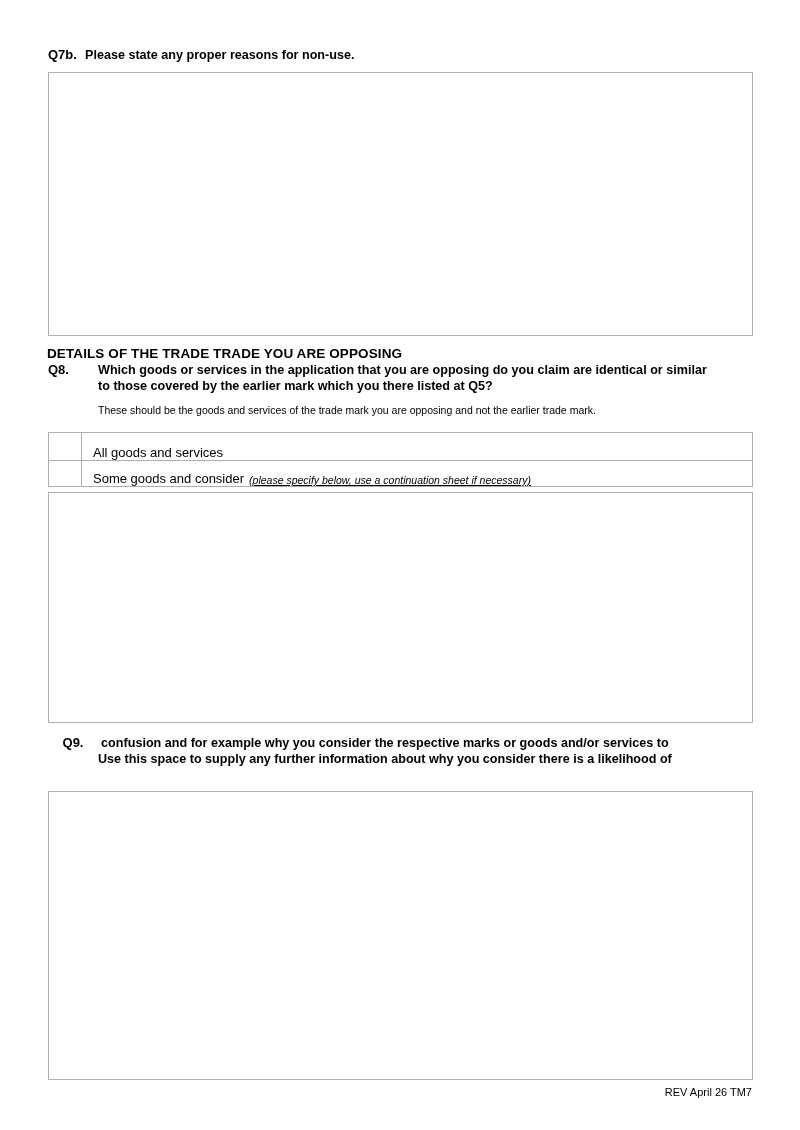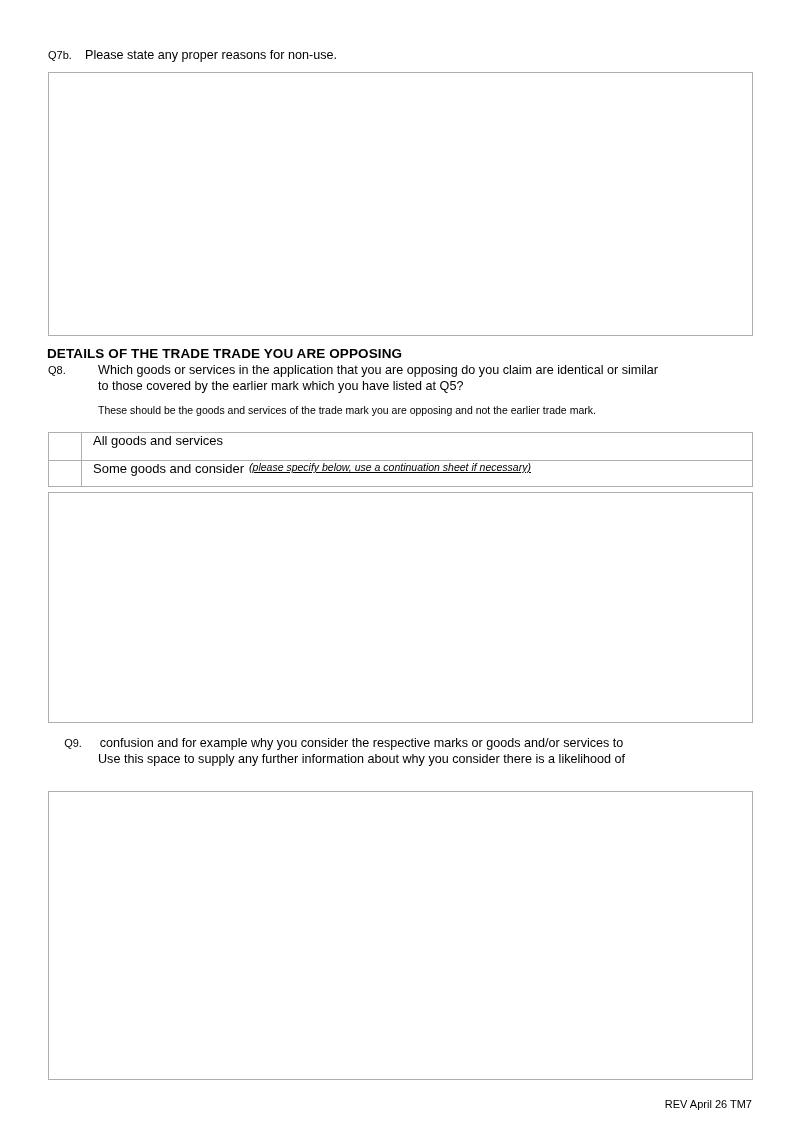--- a/index.html
+++ b/index.html
@@ -9,27 +9,27 @@
     background: #ffffff;
     color: #000000;
     font-family: "Liberation Sans", sans-serif;
     position: relative;
     overflow: hidden;
   }
 
   
   .q-row { position: absolute; display: flex; align-items: flex-start; }
   .q-label {
-    font-weight: normal;
-    font-size: 11px;
+    font-weight: bold;
+    font-size: 13px;
     line-height: 16px;
     flex: none;
   }
   .q-line {
-    font-weight: normal;
+    font-weight: bold;
     font-size: 12.6px;
     line-height: 16px;
     white-space: nowrap;
   }
   .q-note {
     font-size: 10.5px;
     line-height: 13px;
     margin-top: 10px;
     white-space: nowrap;
   }
@@ -69,21 +69,21 @@
     display: grid;
     grid-template-columns: 33px 1fr;
   }
   .checkbox-cell {
     border-right: 1px solid #aeaeae;
   }
   .cell-r1 { height: 27px; border-bottom: 1px solid #aeaeae; }
   .cell-r2 { height: 25px; }
   .option-cell {
     display: flex;
-    align-items: flex-start;
+    align-items: flex-end;
     padding-left: 11px;
     font-size: 13px;
     white-space: nowrap;
   }
   .italic-note {
     font-style: italic;
     font-size: 10.5px;
     margin-left: 5px;
     text-decoration: underline;
   }
@@ -95,40 +95,39 @@
   #q9-box { left: 48px; top: 791px; width: 705px; height: 289px; }
 
   .footer {
     position: absolute;
     left: 48px;
     top: 1086px;
     width: 704px;
     text-align: right;
     font-size: 11px;
     line-height: 13px;
-    margin-top: 12px;
   }
 </style>
 </head>
 <body>
 
 <div class="q-row" id="q7b-row">
   <span class="q-label">Q7b.</span>
   <span class="q-line">Please state any proper reasons for non-use.</span>
 </div>
 
 <div class="box" id="q7b-box"></div>
 
 <div class="section-heading">DETAILS OF THE TRADE TRADE YOU ARE OPPOSING</div>
 
 <div class="q-row" id="q8-row">
   <span class="q-label">Q8.</span>
   <div>
     <div class="q-line">Which goods or services in the application that you are opposing do you claim are identical or similar</div>
-    <div class="q-line">to those covered by the earlier mark which you have listed at Q5?</div>
+    <div class="q-line">to those covered by the earlier mark which you there listed at Q5?</div>
     <div class="q-note">These should be the goods and services of the trade mark you are opposing and not the earlier trade mark.</div>
   </div>
 </div>
 
 <div id="options-table">
   <div class="checkbox-cell cell-r1"></div>
   <div class="option-cell cell-r1">
     <span>All goods and services</span>
   </div>
   <div class="checkbox-cell cell-r2"></div>

